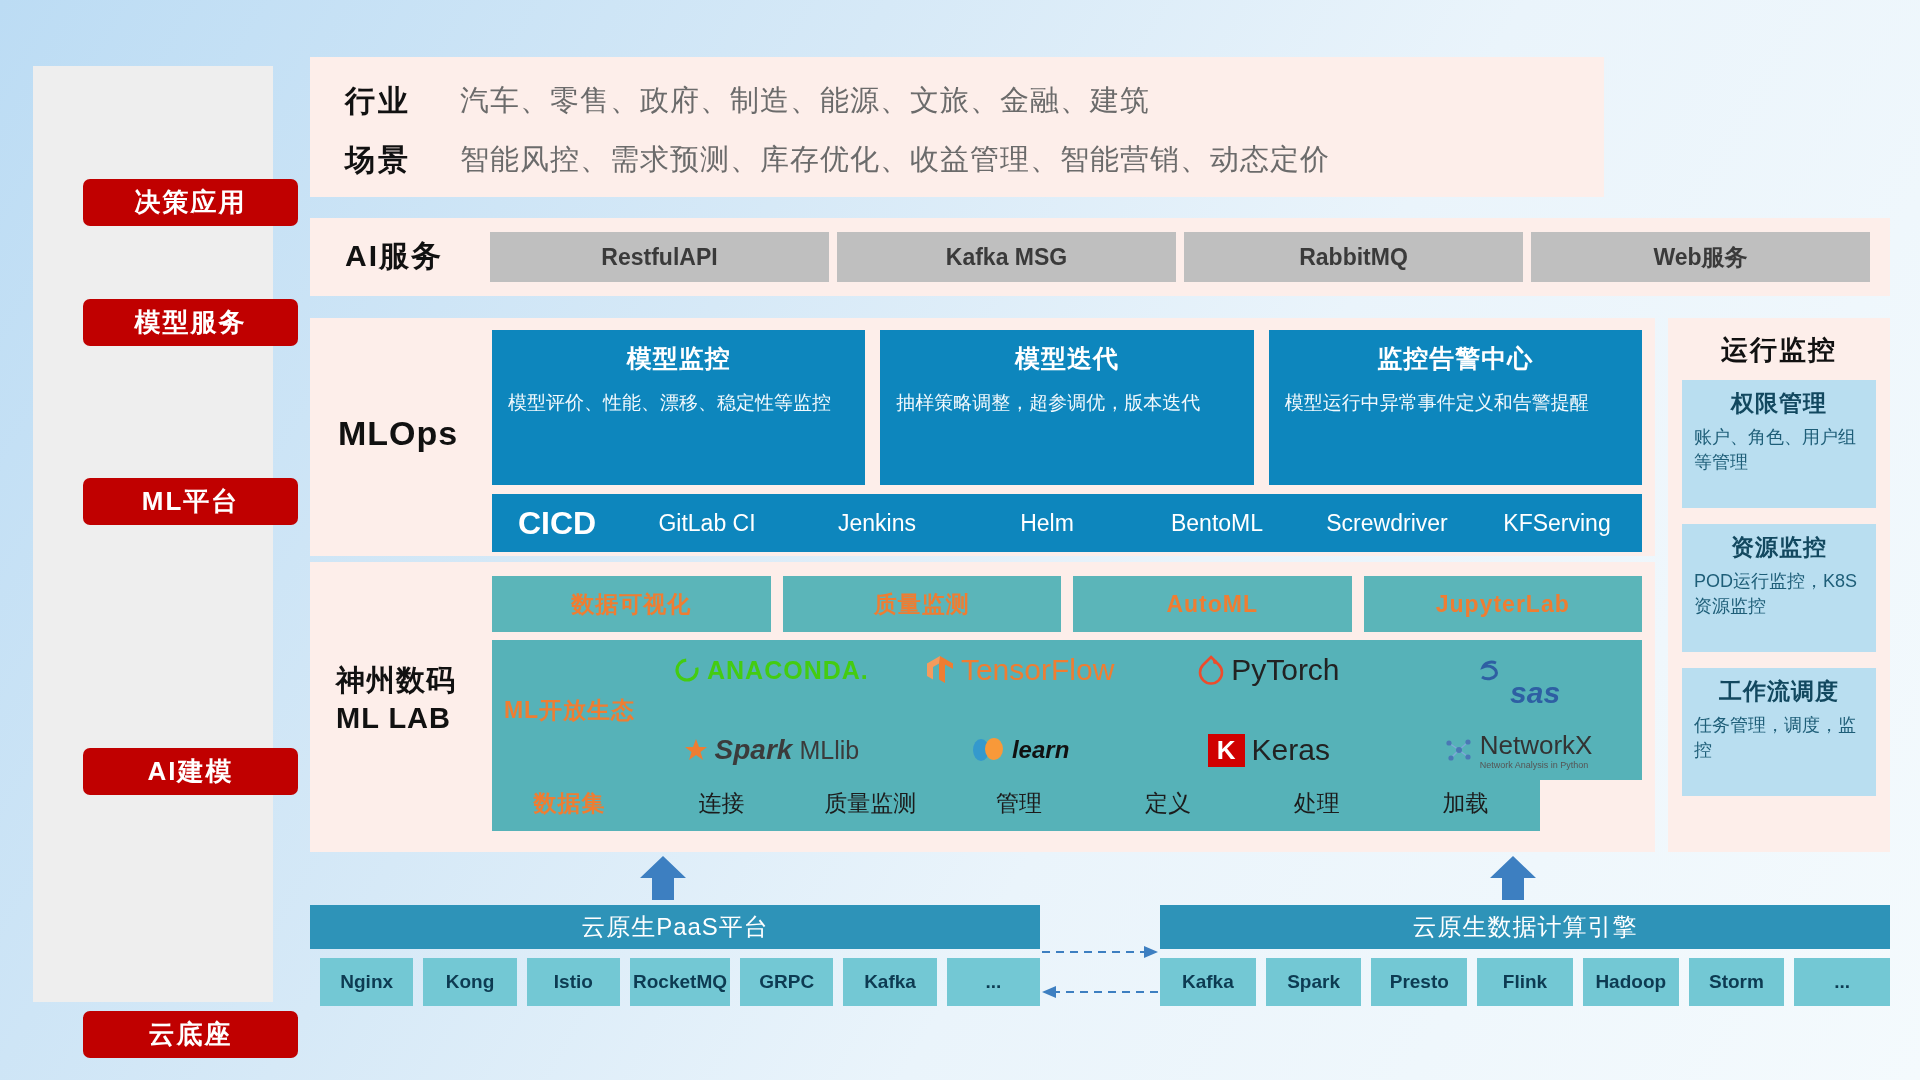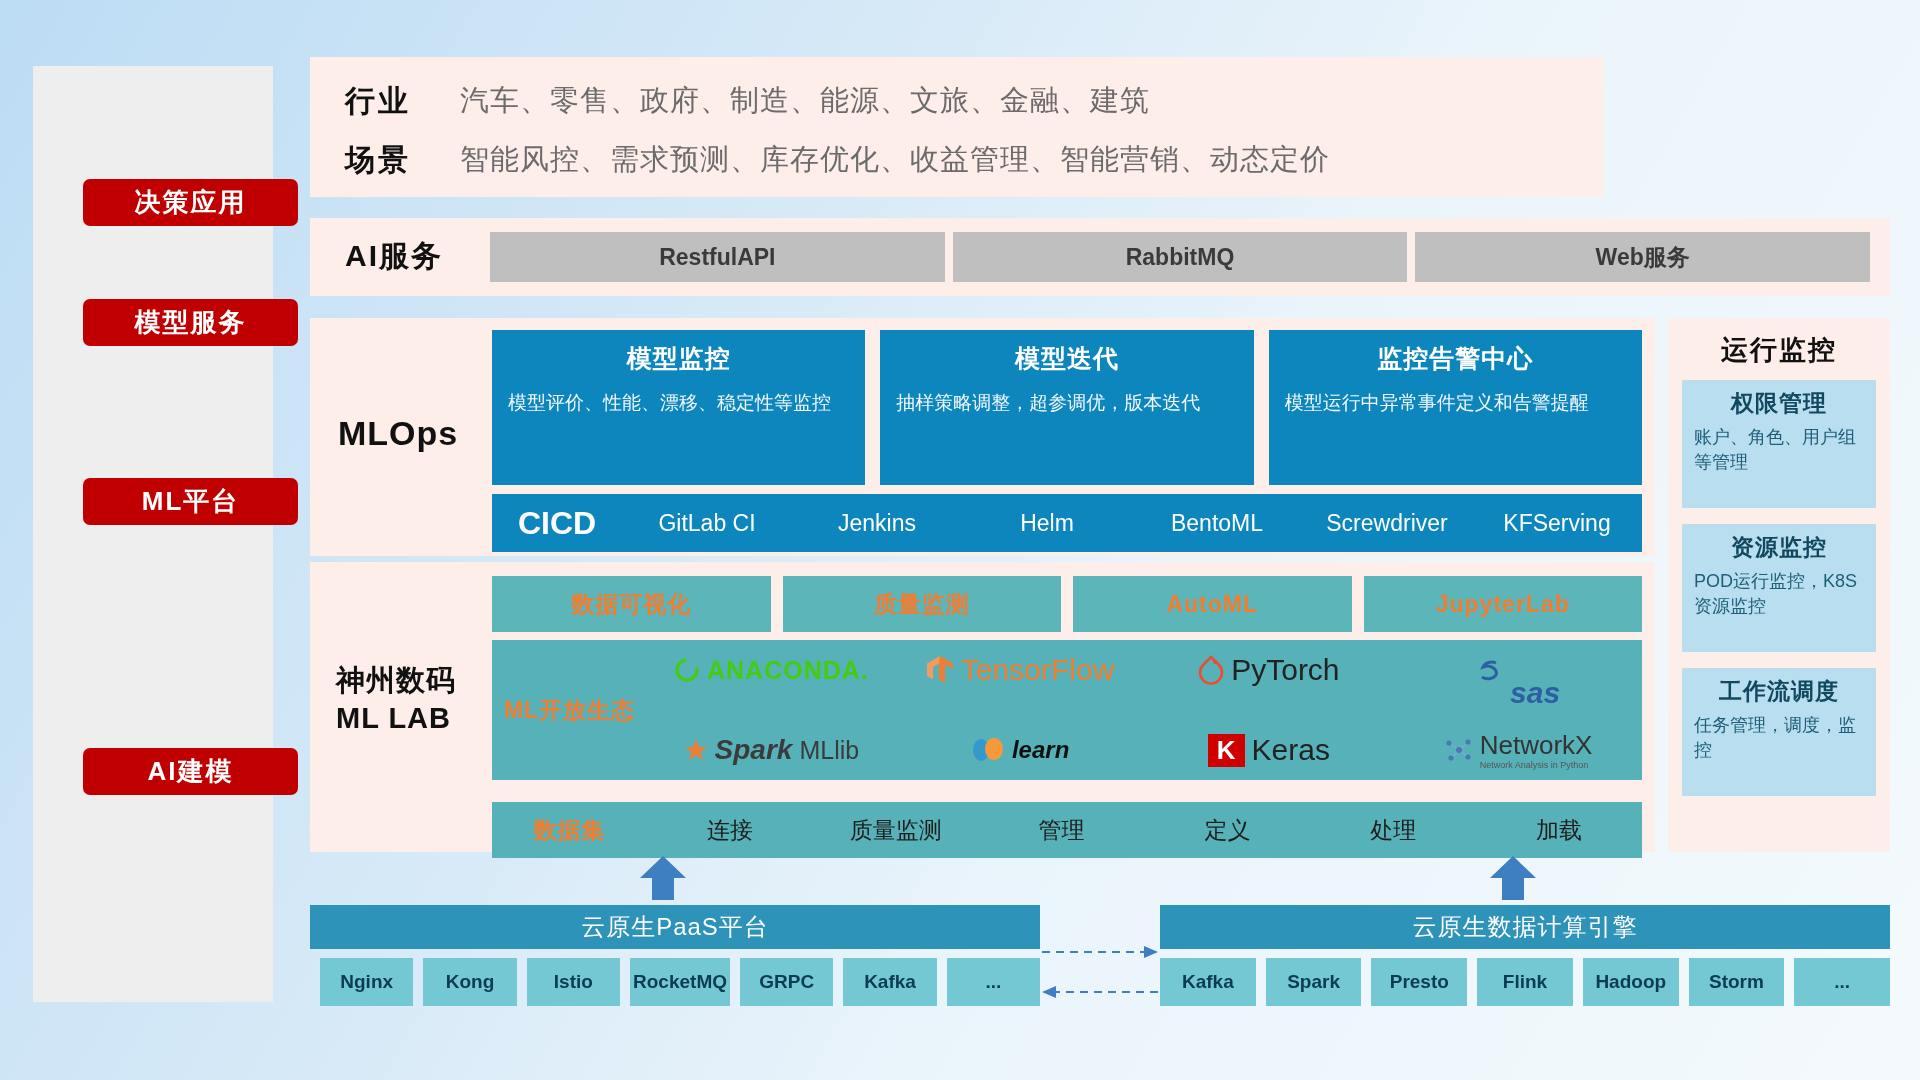--- a/index.html
+++ b/index.html
@@ -85,21 +85,21 @@
   }
   .eco{
     position:absolute;left:182px;top:78px;width:1150px;height:140px;background:#56b2b8;
     display:flex;align-items:center;
   }
   .eco .ecoLbl{width:155px;flex:none;text-align:center;color:#ef7d32;font-size:23px;font-weight:bold;letter-spacing:1px;}
   .ecoGrid{flex:1;display:grid;grid-template-columns:repeat(4,1fr);grid-template-rows:1fr 1fr;align-items:center;}
   .logo{display:flex;align-items:center;justify-content:center;gap:7px;}
 
   .dataRow{
-    position:absolute;left:182px;top:240px;width:1150px;height:56px;background:#56b2b8;
+    position:absolute;left:182px;top:213px;width:1048px;height:56px;background:#56b2b8;
     display:flex;align-items:center;
   }
   .dataRow .dLbl{width:155px;flex:none;text-align:center;color:#ef7d32;font-size:23px;font-weight:bold;letter-spacing:1px;}
   .dataRow .dItm{flex:1;text-align:center;color:#1c1c1c;font-size:23px;}
 
   
   .monitor{position:absolute;left:1668px;top:318px;width:222px;height:534px;background:#fdeeea;}
   .monitor .mTitle{
     position:absolute;left:0;top:14px;width:100%;text-align:center;
     font-size:27px;font-weight:bold;color:#111;letter-spacing:2px;
@@ -158,33 +158,37 @@
       </div>
     <div class="pill p2">
         <span>模型服务</span>
       </div>
     <div class="pill p3">
         <span>ML平台</span>
       </div>
     <div class="pill p4">
         <span>AI建模</span>
       </div>
+    <div class="pill p5">
+        <span>云底座</span>
+      </div>
   </div>
 
   <div class="panel rowIndustry">
     <div class="lbl l1">行业</div>
     <div class="val l1">汽车、零售、政府、制造、能源、文旅、金融、建筑</div>
     <div class="lbl l2">场景</div>
     <div class="val l2">智能风控、需求预测、库存优化、收益管理、智能营销、动态定价</div>
   </div>
 
   <div class="panel rowAI">
     <div class="lbl">AI服务</div>
     <div class="aiChips">
       <div class="aiChip">RestfulAPI</div>
+      <div class="aiChip">Kafka MSG</div>
       <div class="aiChip">RabbitMQ</div>
       <div class="aiChip">Web服务</div>
     </div>
   </div>
 
   <div class="panel rowOps">
     <div class="sideLbl">MLOps</div>
     <div class="opsCards">
       <div class="opsCard">
         <div class="t">模型监控</div>

